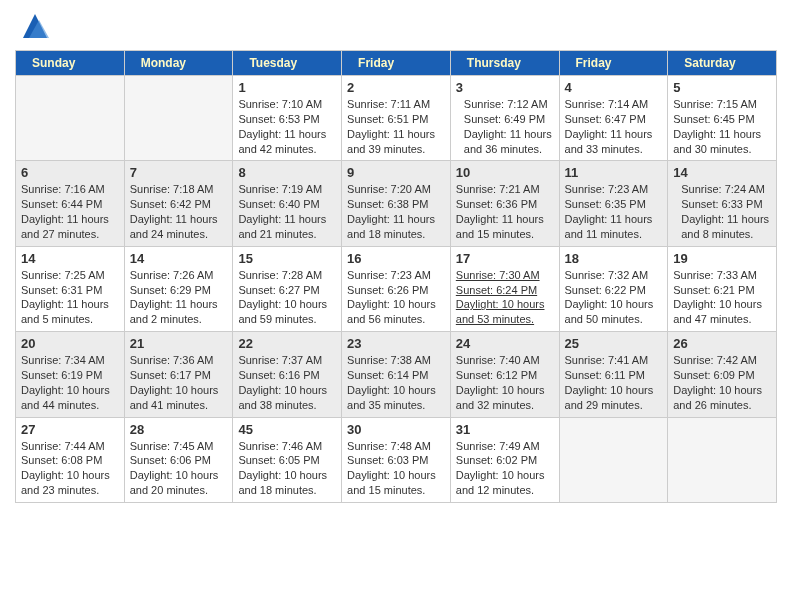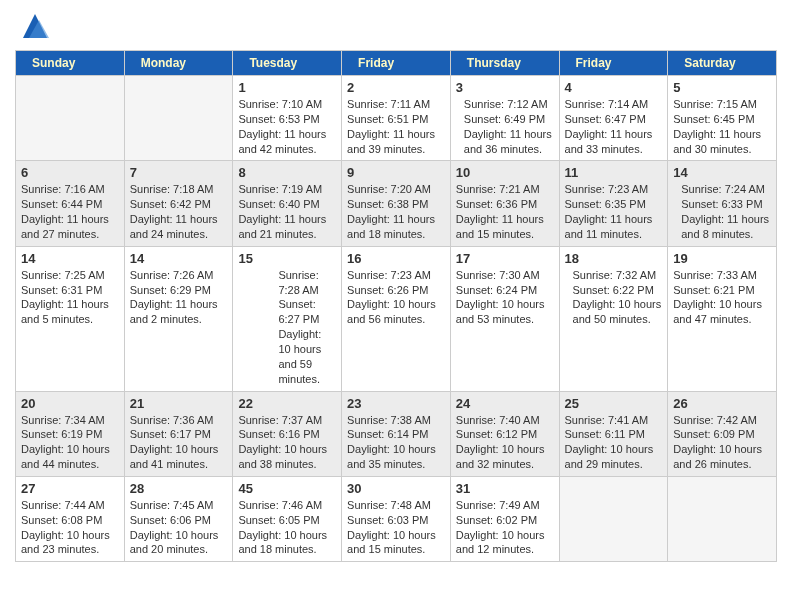--- a/index.html
+++ b/index.html
@@ -214,39 +214,39 @@
 Daylight: 11 hours and 5 minutes.</div>
           </td>
           <td>
             <span class="day-num">14</span>
             <div class="day-info" style="white-space: pre-line;">Sunrise: 7:26 AM
 Sunset: 6:29 PM
 Daylight: 11 hours and 2 minutes.</div>
           </td>
           <td>
             <span class="day-num">15</span>
-            <div class="day-info" style="white-space: pre-line; margin-left: 40px;">Sunrise: 7:28 AM
+            <div class="day-info" style="white-space: pre-line;">Sunrise: 7:28 AM
 Sunset: 6:27 PM
 Daylight: 10 hours and 59 minutes.</div>
           </td>
           <td>
             <span class="day-num">16</span>
             <div class="day-info" style="white-space: pre-line;">Sunrise: 7:23 AM
 Sunset: 6:26 PM
 Daylight: 10 hours and 56 minutes.</div>
           </td>
           <td>
             <span class="day-num">17</span>
-            <div class="day-info" style="white-space: pre-line;">Sunrise: 7:30 AM
+            <div class="day-info" style="white-space: pre-line; text-decoration: underline;">Sunrise: 7:30 AM
 Sunset: 6:24 PM
 Daylight: 10 hours and 53 minutes.</div>
           </td>
           <td>
             <span class="day-num">18</span>
-            <div class="day-info" style="white-space: pre-line; margin-left: 8px;">Sunrise: 7:32 AM
+            <div class="day-info" style="white-space: pre-line;">Sunrise: 7:32 AM
 Sunset: 6:22 PM
 Daylight: 10 hours and 50 minutes.</div>
           </td>
           <td>
             <span class="day-num">19</span>
             <div class="day-info" style="white-space: pre-line;">Sunrise: 7:33 AM
 Sunset: 6:21 PM
 Daylight: 10 hours and 47 minutes.</div>
           </td>
         </tr>

